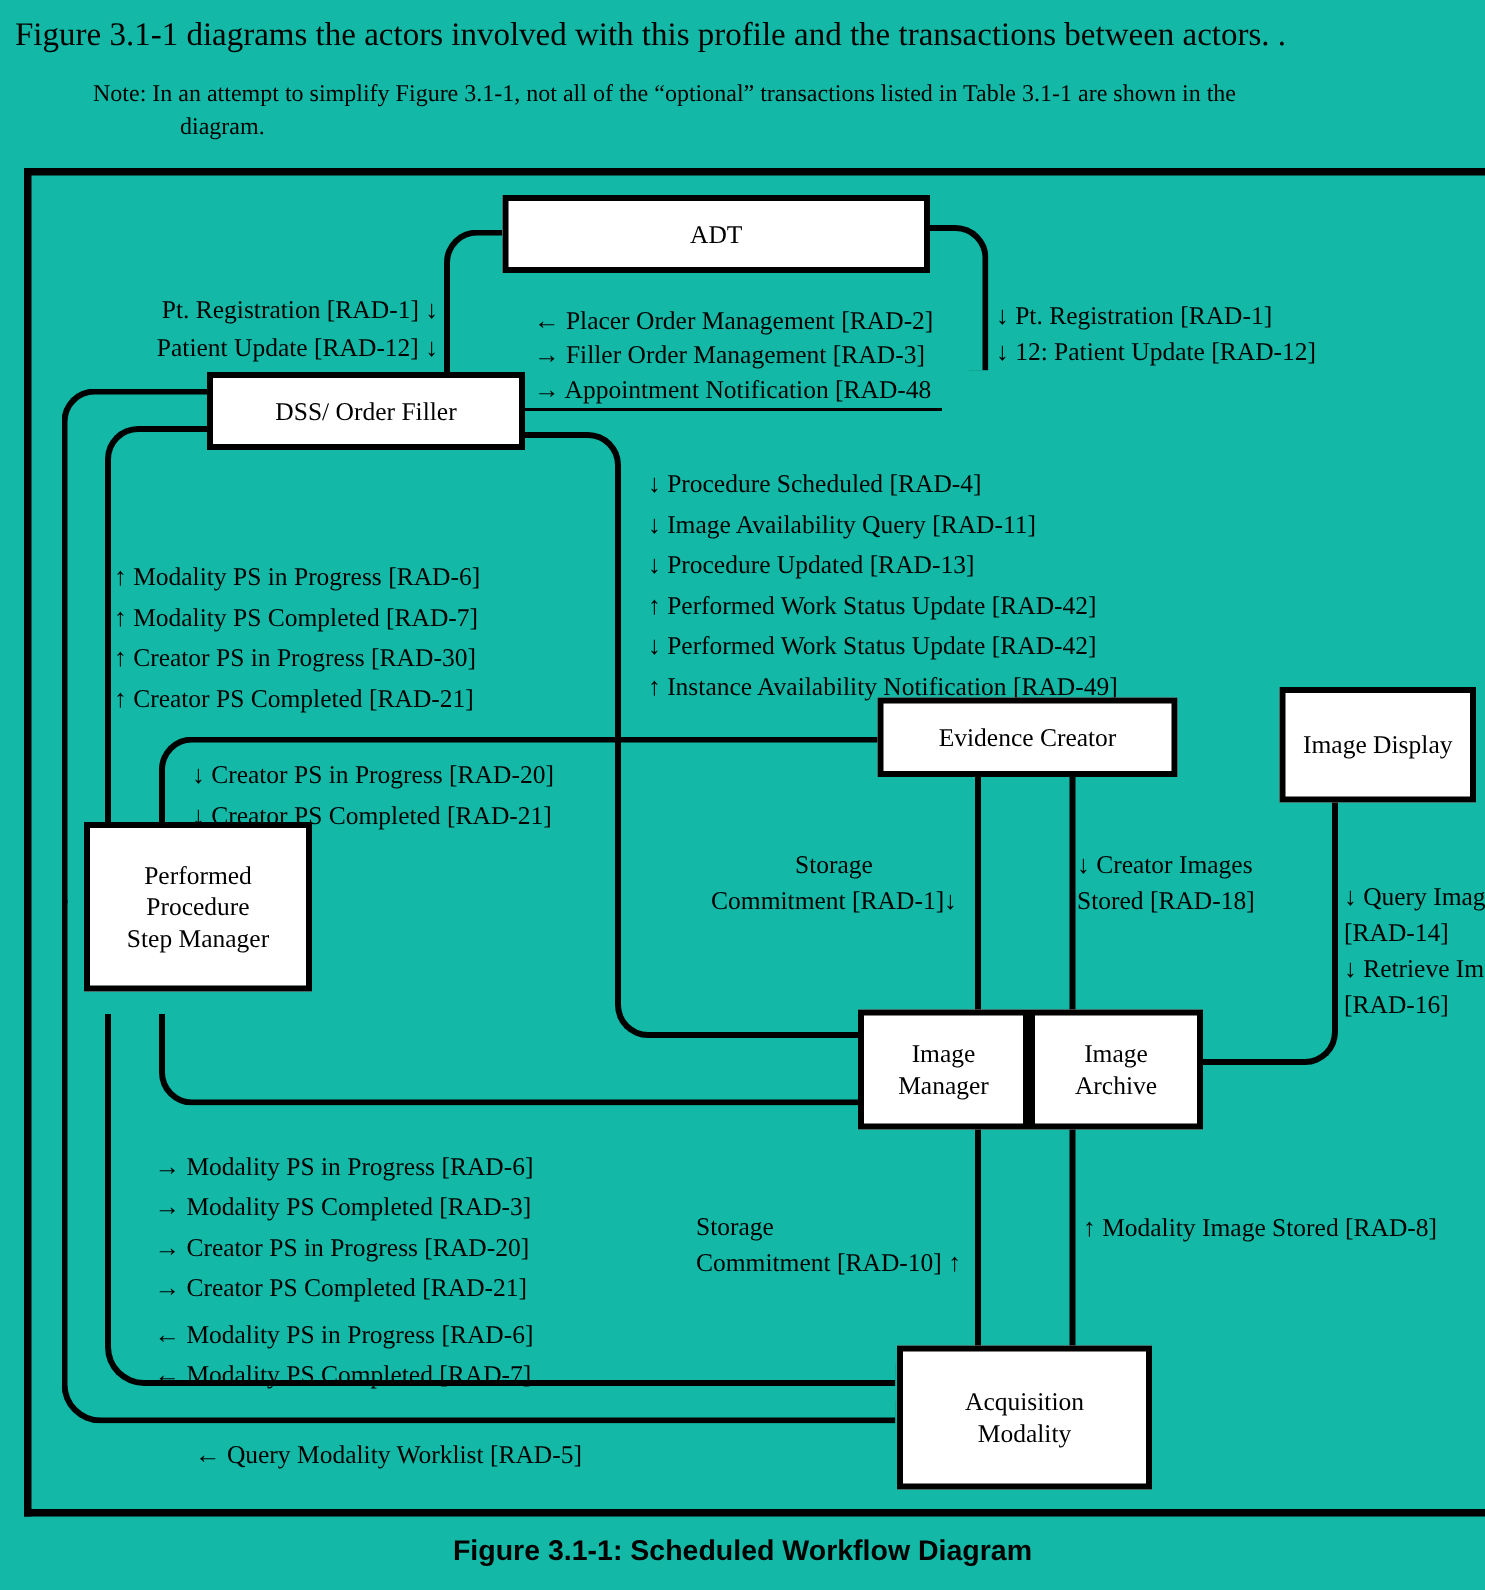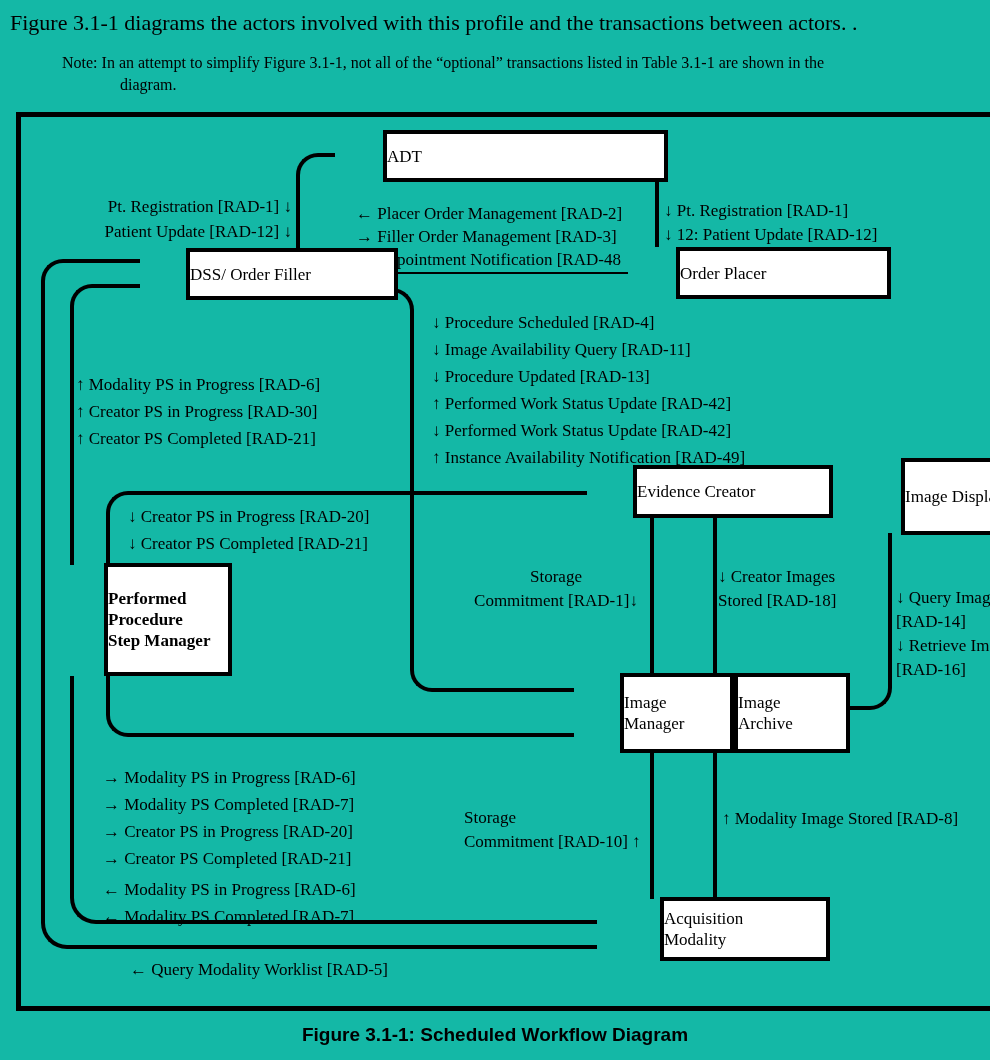--- a/index.html
+++ b/index.html
@@ -3,22 +3,22 @@
 <meta charset="utf-8">
 <style>
   html,body{margin:0;padding:0;background:#fff;}
   #page{position:relative;width:990px;height:1060px;background:#14b8a6;overflow:hidden;
         font-family:"Liberation Serif", serif;color:#000;}
   .title{position:absolute;left:10px;top:10px;width:978px;font-size:22px;white-space:nowrap;}
   .note{position:absolute;font-size:16px;white-space:nowrap;}
   .frame{position:absolute;left:16px;top:112px;width:974px;height:899px;
          border:5px solid #000;border-right:0;box-sizing:border-box;}
   .box{position:absolute;border:4px solid #000;background:#fff;box-sizing:border-box;
-       display:flex;flex-direction:column;align-items:flex-start;justify-content:center;
-       font-size:17px;line-height:21px;text-align:center;z-index:3;margin-left:48px;}
+       display:flex;flex-direction:column;align-items:center;justify-content:center;
+       font-size:17px;line-height:21px;text-align:center;z-index:3;}
   .el{position:absolute;border:0 solid #000;box-sizing:border-box;z-index:1;}
   .ln{position:absolute;background:#000;z-index:1;}
   .lbl{position:absolute;font-size:17px;line-height:26px;white-space:nowrap;z-index:2;}
   .caption{position:absolute;left:0;top:1024px;width:990px;text-align:center;
            font-family:"Liberation Sans", sans-serif;font-weight:bold;font-size:19px;}
 </style>
 </head>
 <body>
 
 <div id="page">
@@ -45,43 +45,40 @@
   <div class="ln" style="left:650px;top:751px;width:4px;height:148px;"></div>
   <div class="ln" style="left:713px;top:751px;width:4px;height:148px;"></div>
   <div class="el" style="left:800px;top:533px;width:92px;height:177px;border-right-width:4px;border-bottom-width:4px;border-bottom-right-radius:22px;"></div>
 
   <div class="box" style="left:335px;top:130px;width:285px;height:52px;">
     <div>ADT</div>
   </div>
   <div class="box" style="left:138px;top:248px;width:212px;height:52px;">
     <div>DSS/ Order Filler</div>
   </div>
-  <div class="box" style="left:628px;top:247px;width:215px;height:52px;">
-    <div>Order Placer</div>
-  </div>
   <div class="box" style="left:585px;top:465px;width:200px;height:53px;">
     <div>Evidence Creator</div>
   </div>
   <div class="box" style="left:853px;top:458px;width:131px;height:77px;">
     <div>Image Display</div>
   </div>
-  <div class="box" style="left:56px;top:563px;width:128px;height:113px;font-weight:bold;">
+  <div class="box" style="left:56px;top:548px;width:152px;height:113px;">
     <div>Performed</div>
     <div>Procedure</div>
     <div>Step Manager</div>
   </div>
   <div class="box" style="left:572px;top:673px;width:114px;height:80px;">
     <div>Image</div>
     <div>Manager</div>
   </div>
   <div class="box" style="left:686px;top:673px;width:116px;height:80px;">
     <div>Image</div>
     <div>Archive</div>
   </div>
-  <div class="box" style="left:612px;top:897px;width:170px;height:64px;">
+  <div class="box" style="left:598px;top:897px;width:170px;height:96px;">
     <div>Acquisition</div>
     <div>Modality</div>
   </div>
 
   <div class="lbl" style="left:30px;top:194px;width:262px;text-align:right;line-height:25px;">
     <div>Pt. Registration [RAD-1] ↓</div>
     <div>Patient Update [RAD-12] ↓</div>
   </div>
   <div class="lbl" style="left:356px;top:202px;line-height:23px;">
     <div>← Placer Order Management [RAD-2]</div>
@@ -95,20 +92,21 @@
   <div class="lbl" style="left:432px;top:309px;line-height:27px;">
     <div>↓ Procedure Scheduled [RAD-4]</div>
     <div>↓ Image Availability Query [RAD-11]</div>
     <div>↓ Procedure Updated [RAD-13]</div>
     <div>↑ Performed Work Status Update [RAD-42]</div>
     <div>↓ Performed Work Status Update [RAD-42]</div>
     <div>↑ Instance Availability Notification [RAD-49]</div>
   </div>
   <div class="lbl" style="left:76px;top:371px;line-height:27px;">
     <div>↑ Modality PS in Progress [RAD-6]</div>
+    <div>↑ Modality PS Completed [RAD-7]</div>
     <div>↑ Creator PS in Progress [RAD-30]</div>
     <div>↑ Creator PS Completed [RAD-21]</div>
   </div>
   <div class="lbl" style="left:128px;top:503px;line-height:27px;">
     <div>↓ Creator PS in Progress [RAD-20]</div>
     <div>↓ Creator PS Completed [RAD-21]</div>
   </div>
   <div class="lbl" style="left:462px;top:565px;width:188px;text-align:center;line-height:24px;">
     <div>Storage</div>
     <div>Commitment [RAD-1]↓</div>
@@ -118,21 +116,21 @@
     <div>Stored [RAD-18]</div>
   </div>
   <div class="lbl" style="left:896px;top:586px;line-height:24px;">
     <div>↓ Query Images</div>
     <div>[RAD-14]</div>
     <div>↓ Retrieve Images</div>
     <div>[RAD-16]</div>
   </div>
   <div class="lbl" style="left:103px;top:764px;line-height:27px;">
     <div>→ Modality PS in Progress [RAD-6]</div>
-    <div>→ Modality PS Completed [RAD-7]</div>
+    <div>→ Modality PS Completed [RAD-3]</div>
     <div>→ Creator PS in Progress [RAD-20]</div>
     <div>→ Creator PS Completed [RAD-21]</div>
   </div>
   <div class="lbl" style="left:464px;top:806px;line-height:24px;">
     <div>Storage</div>
     <div>Commitment [RAD-10] ↑</div>
   </div>
   <div class="lbl" style="left:722px;top:806px;">↑ Modality Image Stored [RAD-8]</div>
   <div class="lbl" style="left:103px;top:876px;line-height:27px;">
     <div>← Modality PS in Progress [RAD-6]</div>

